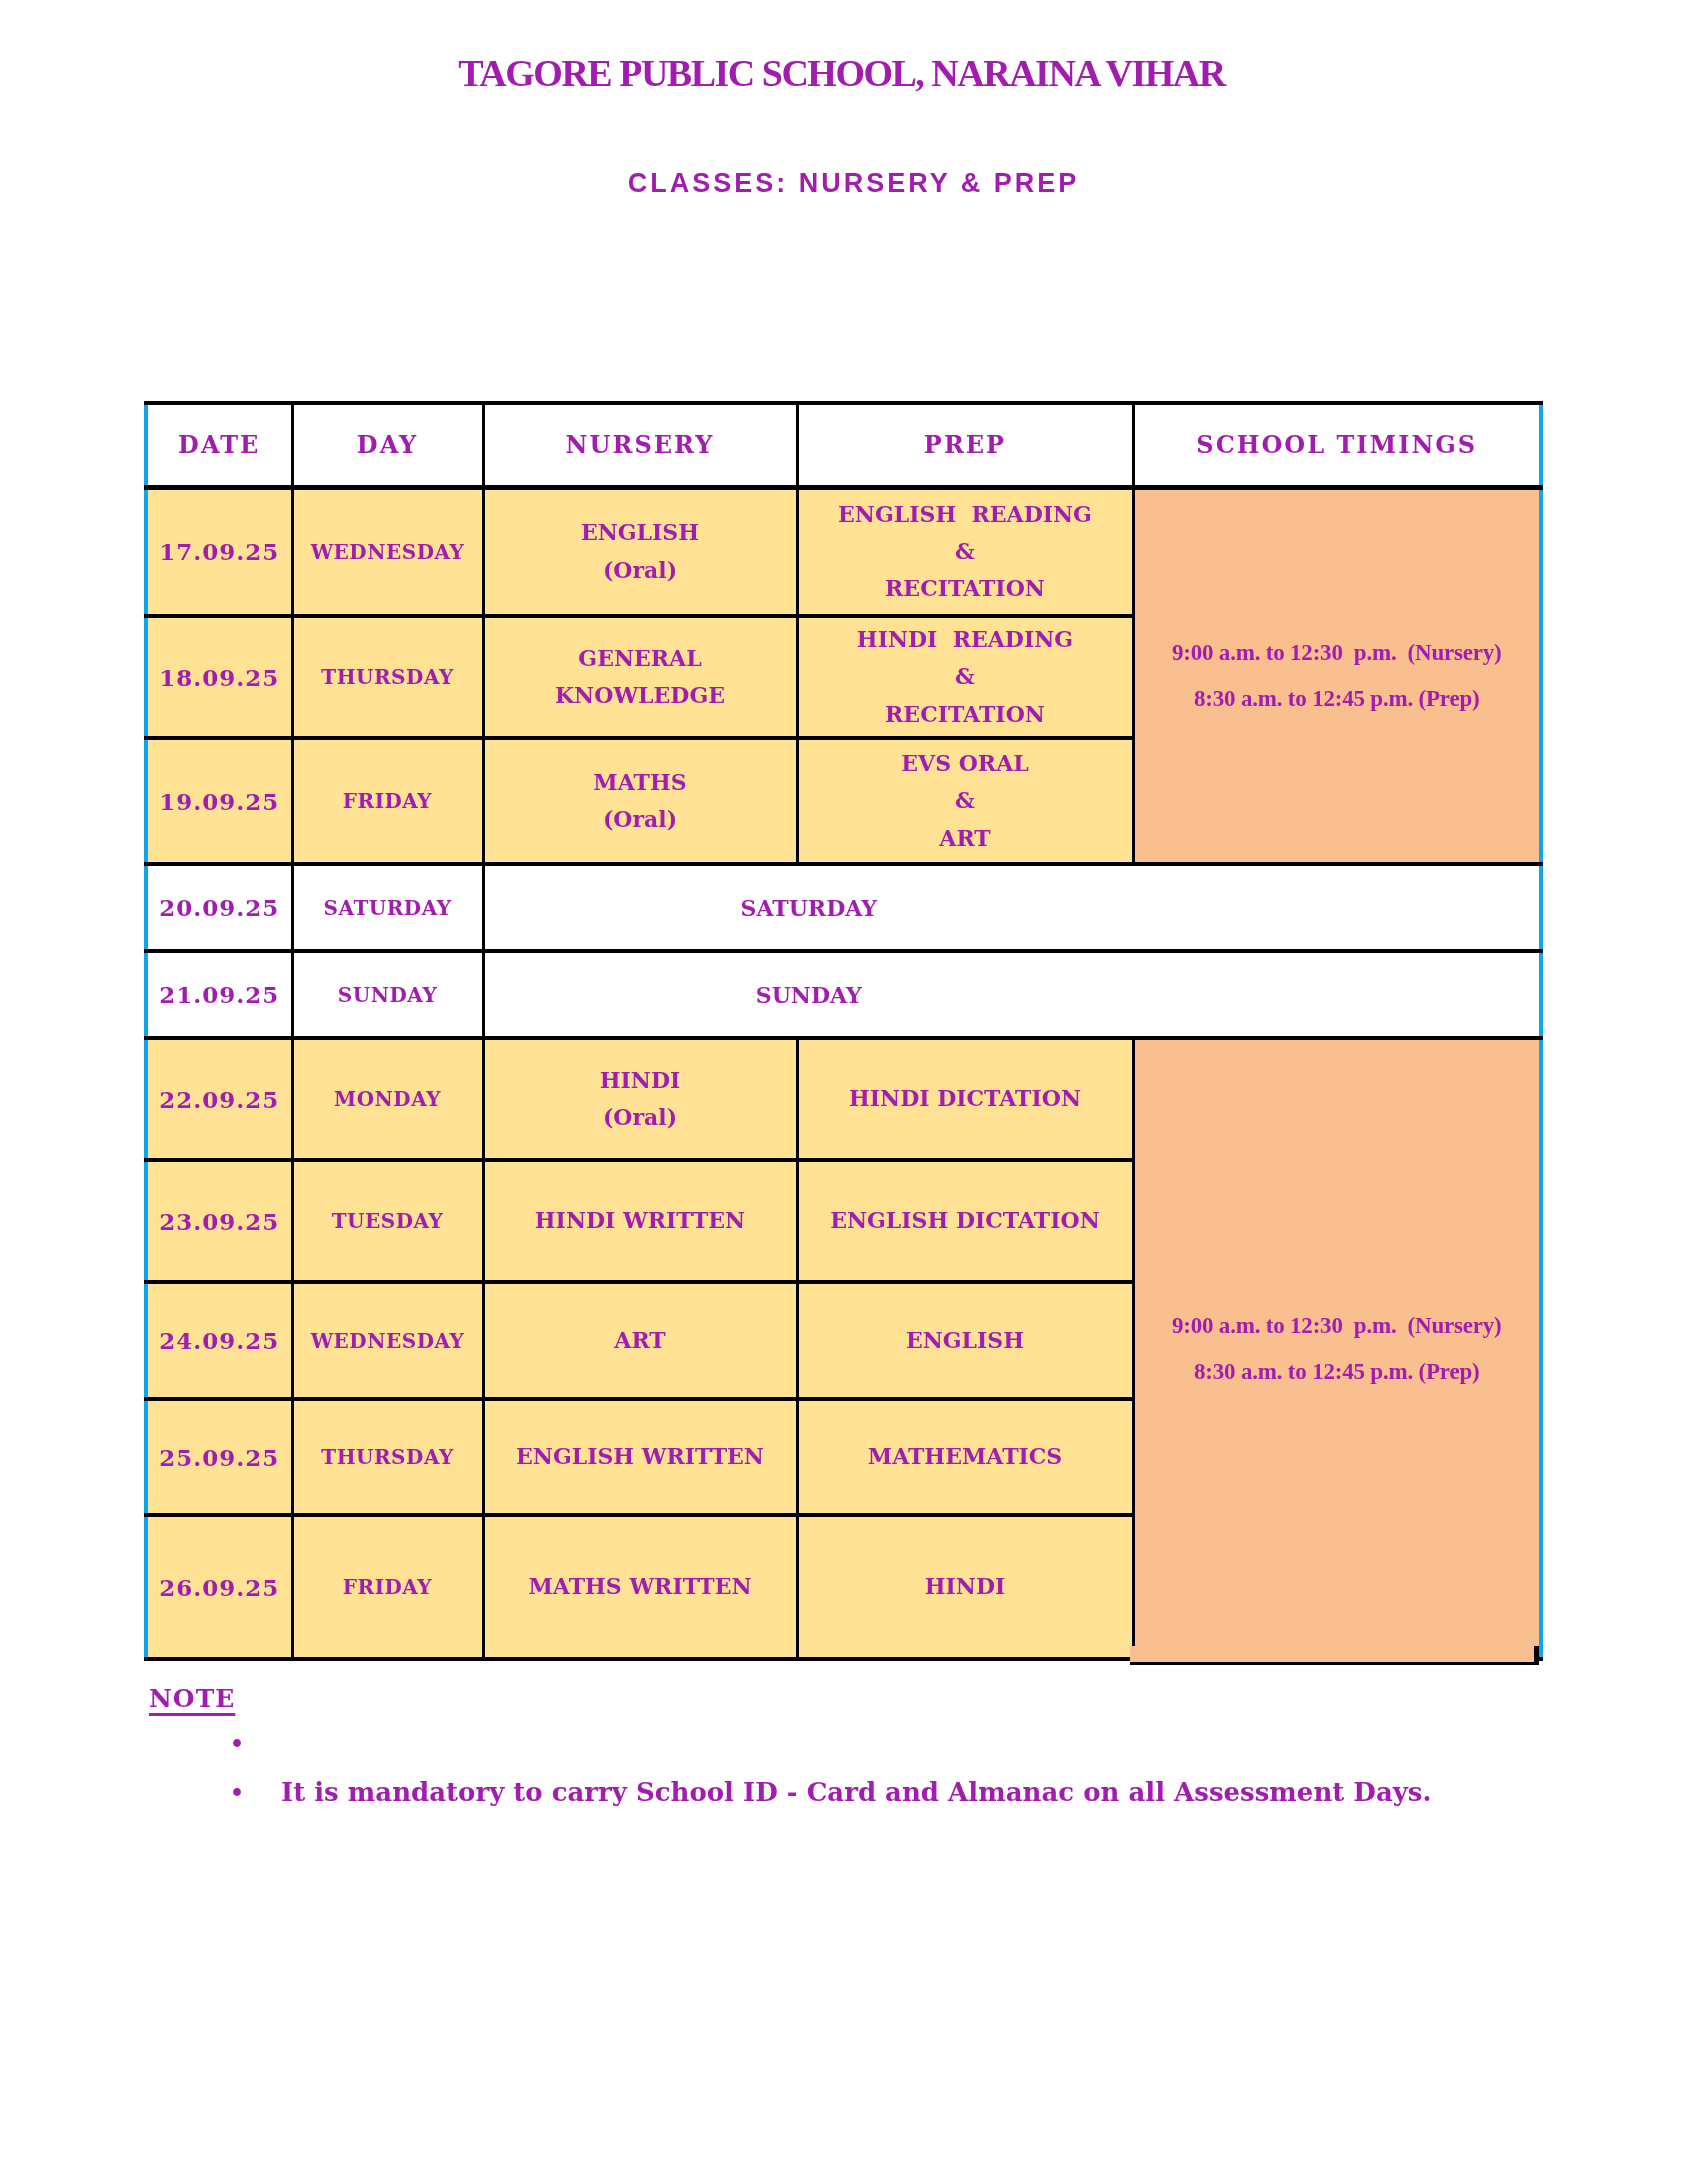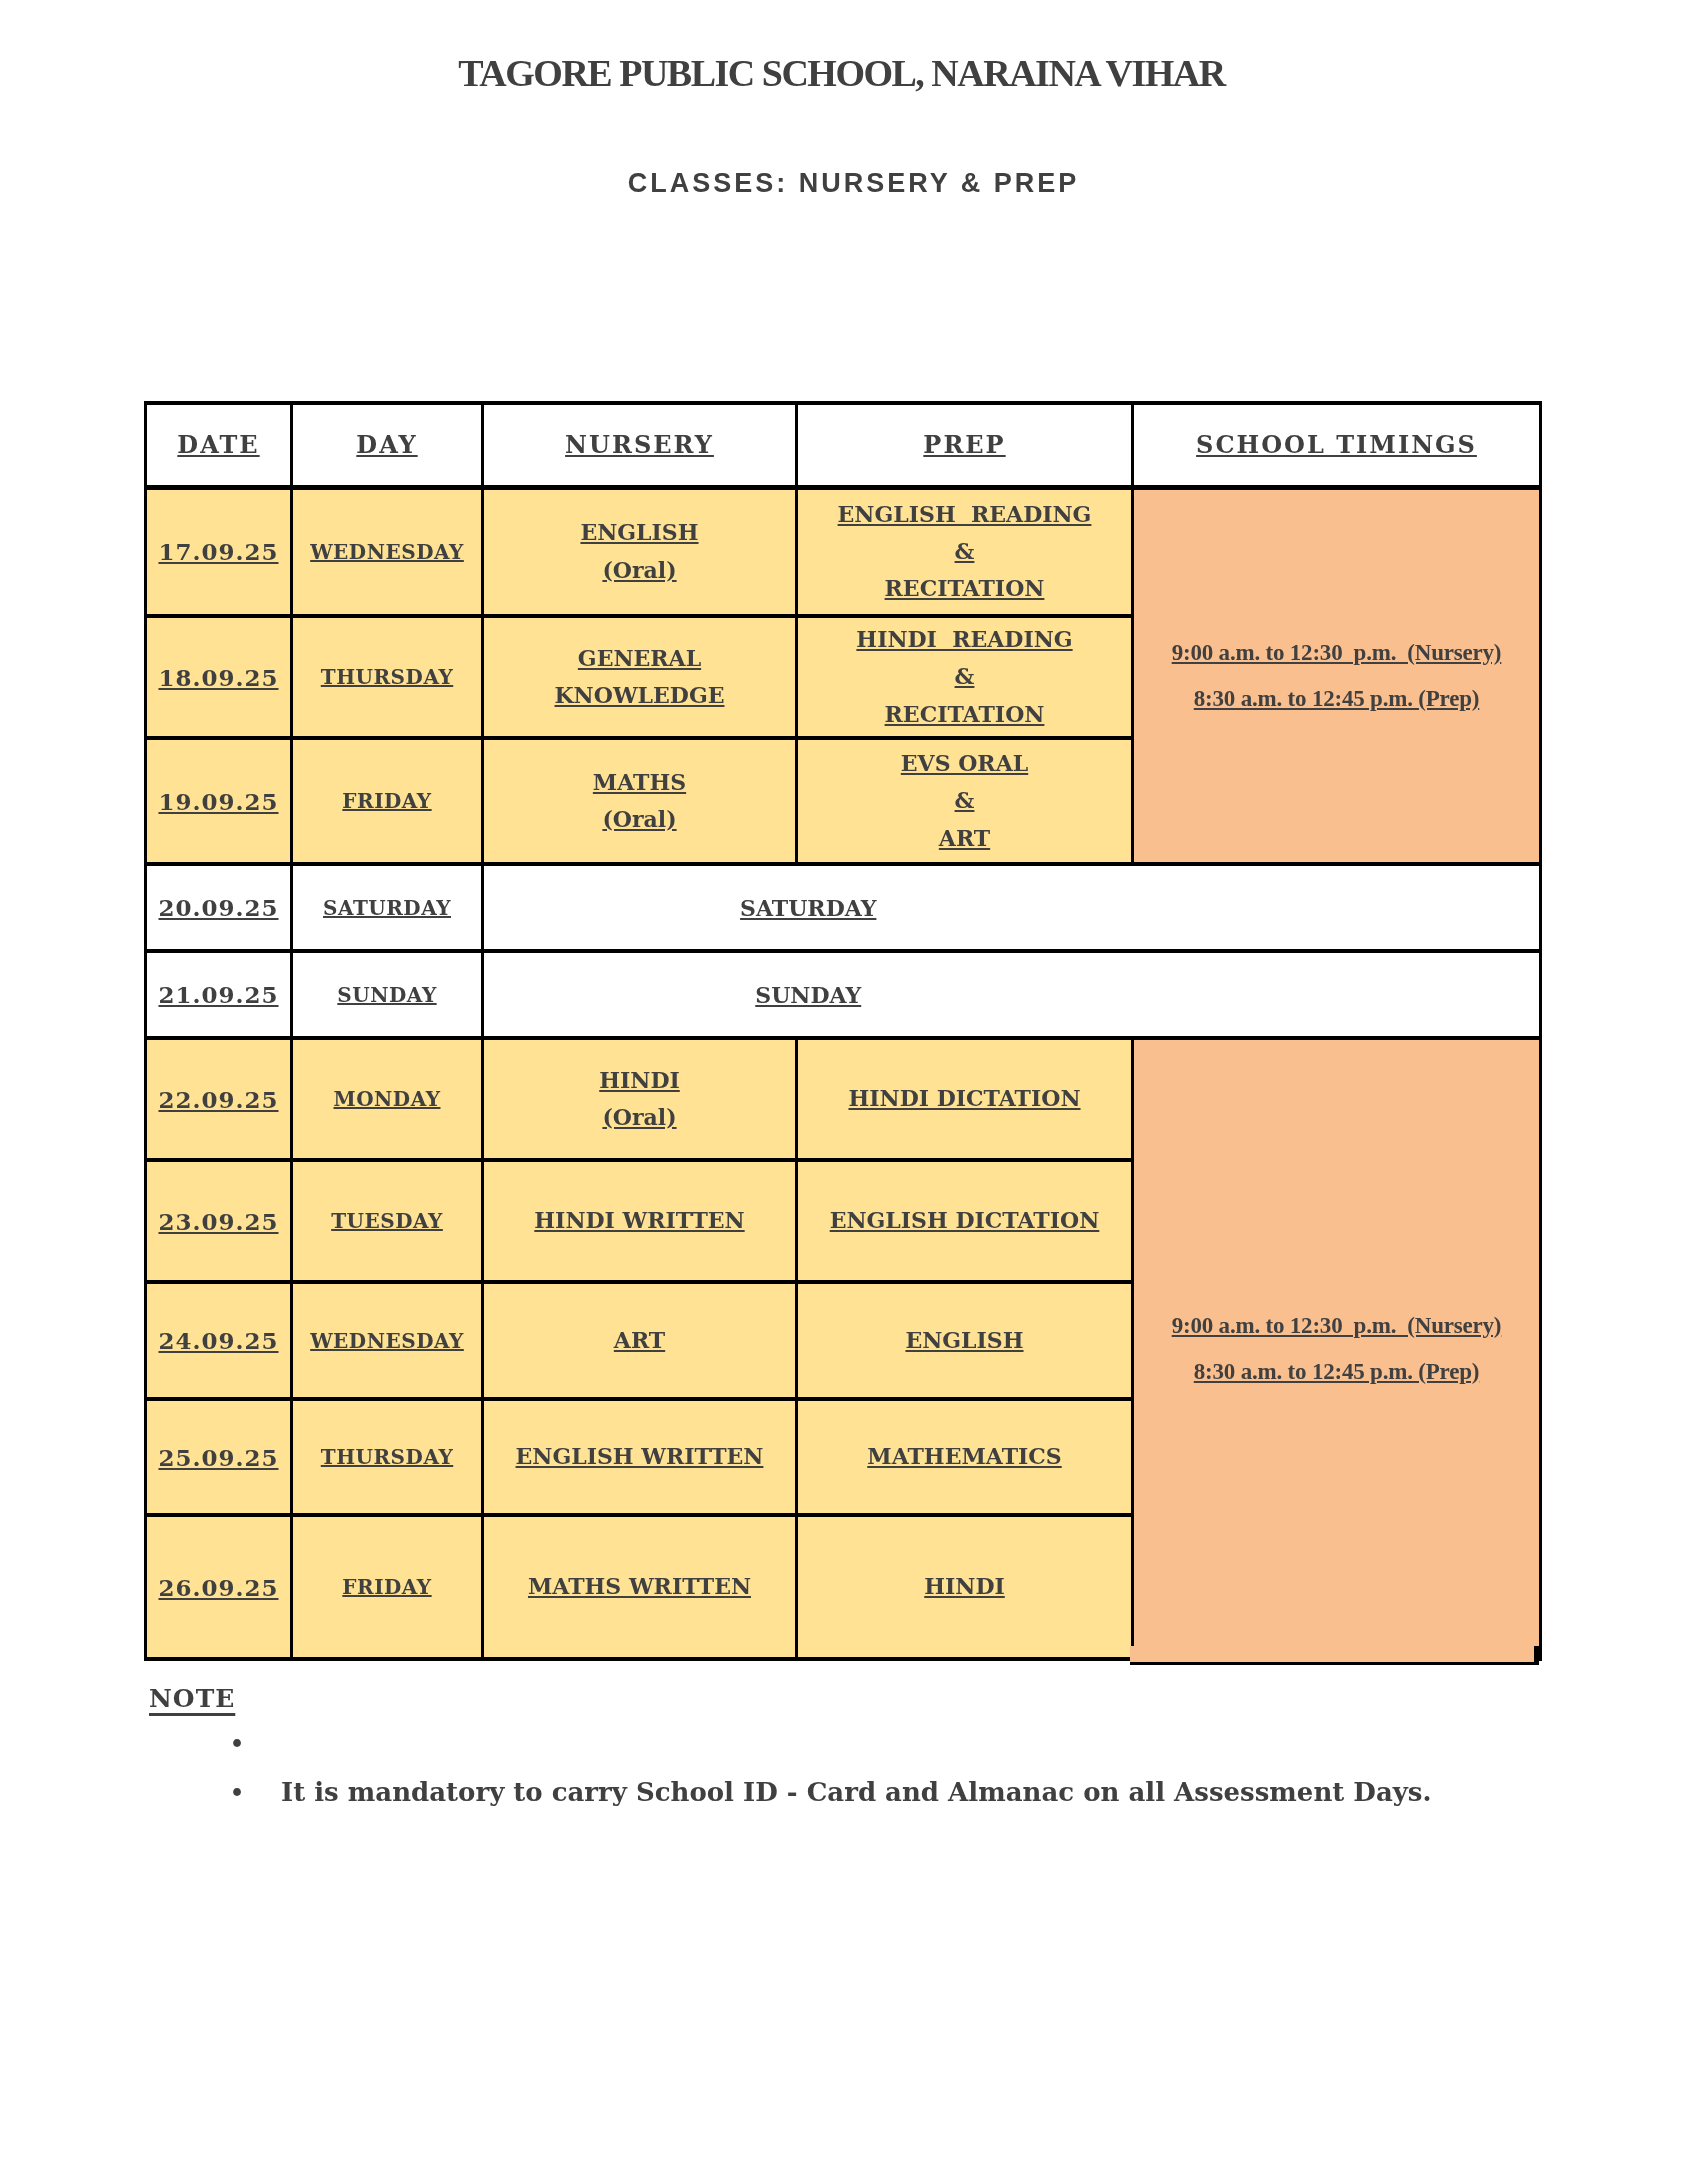--- a/index.html
+++ b/index.html
@@ -1,18 +1,18 @@
 <!DOCTYPE html>
 <html style="--row_yellow: #FFE294; --timings_orange: #FABF8F; --border_black: #000000;"><head>
 <meta charset="utf-8">
 <style>
   html,body { margin:0; padding:0; background:#ffffff; }
   .doc {
     position:relative; width:1683px; height:2178px; background:#fff;
-    font-family:"Liberation Serif", serif; color:#404040; overflow:hidden;
+    font-family:"Liberation Serif", serif; color:#a21caf; overflow:hidden;
   }
   
   .title {
     position:absolute; top:51px; left:0; width:100%; text-align:center;
     font-family:"Liberation Serif", serif; font-weight:bold; font-size:38px;
     letter-spacing:-1.5px; white-space:pre;
   }
   .subtitle {
     position:absolute; top:105px; left:0; width:100%; text-align:center;
     font-family:"Liberation Sans", sans-serif; font-weight:bold; font-size:31px;
@@ -30,22 +30,22 @@
   
   .intro {
     position:absolute; left:149px; top:275px; width:1390px;
     font-size:27px; line-height:45px; white-space:pre-wrap;
   }
   .ibullet { display:inline-block; width:53px; padding-left:8px; }
   
   .table-wrap { position:absolute; left:144px; top:401px; }
   table.datesheet {
     border-collapse:collapse; table-layout:fixed; width:1394px;
-    border:1px solid #0ea5e9;
-    font-family:"DejaVu Serif", "Liberation Serif", serif; font-weight:bold;text-decoration:underline;
+    border:4px solid #0ea5e9;
+    font-family:"DejaVu Serif", "Liberation Serif", serif; font-weight:bold;
   }
   table.datesheet td, table.datesheet th {
     border-left:3px solid #000; border-right:3px solid #000;
     border-top:4px solid #000; border-bottom:4px solid #000;
     text-align:center; vertical-align:middle; padding:0;
     white-space:pre-wrap; overflow:hidden;
   }
   th { background:#fff; font-size:24px; letter-spacing:2px; border-bottom-width:5px !important; }
   td.date-c { font-size:23px; letter-spacing:1px; }
   td.day-c  { font-size:20px; letter-spacing:0.5px; }

